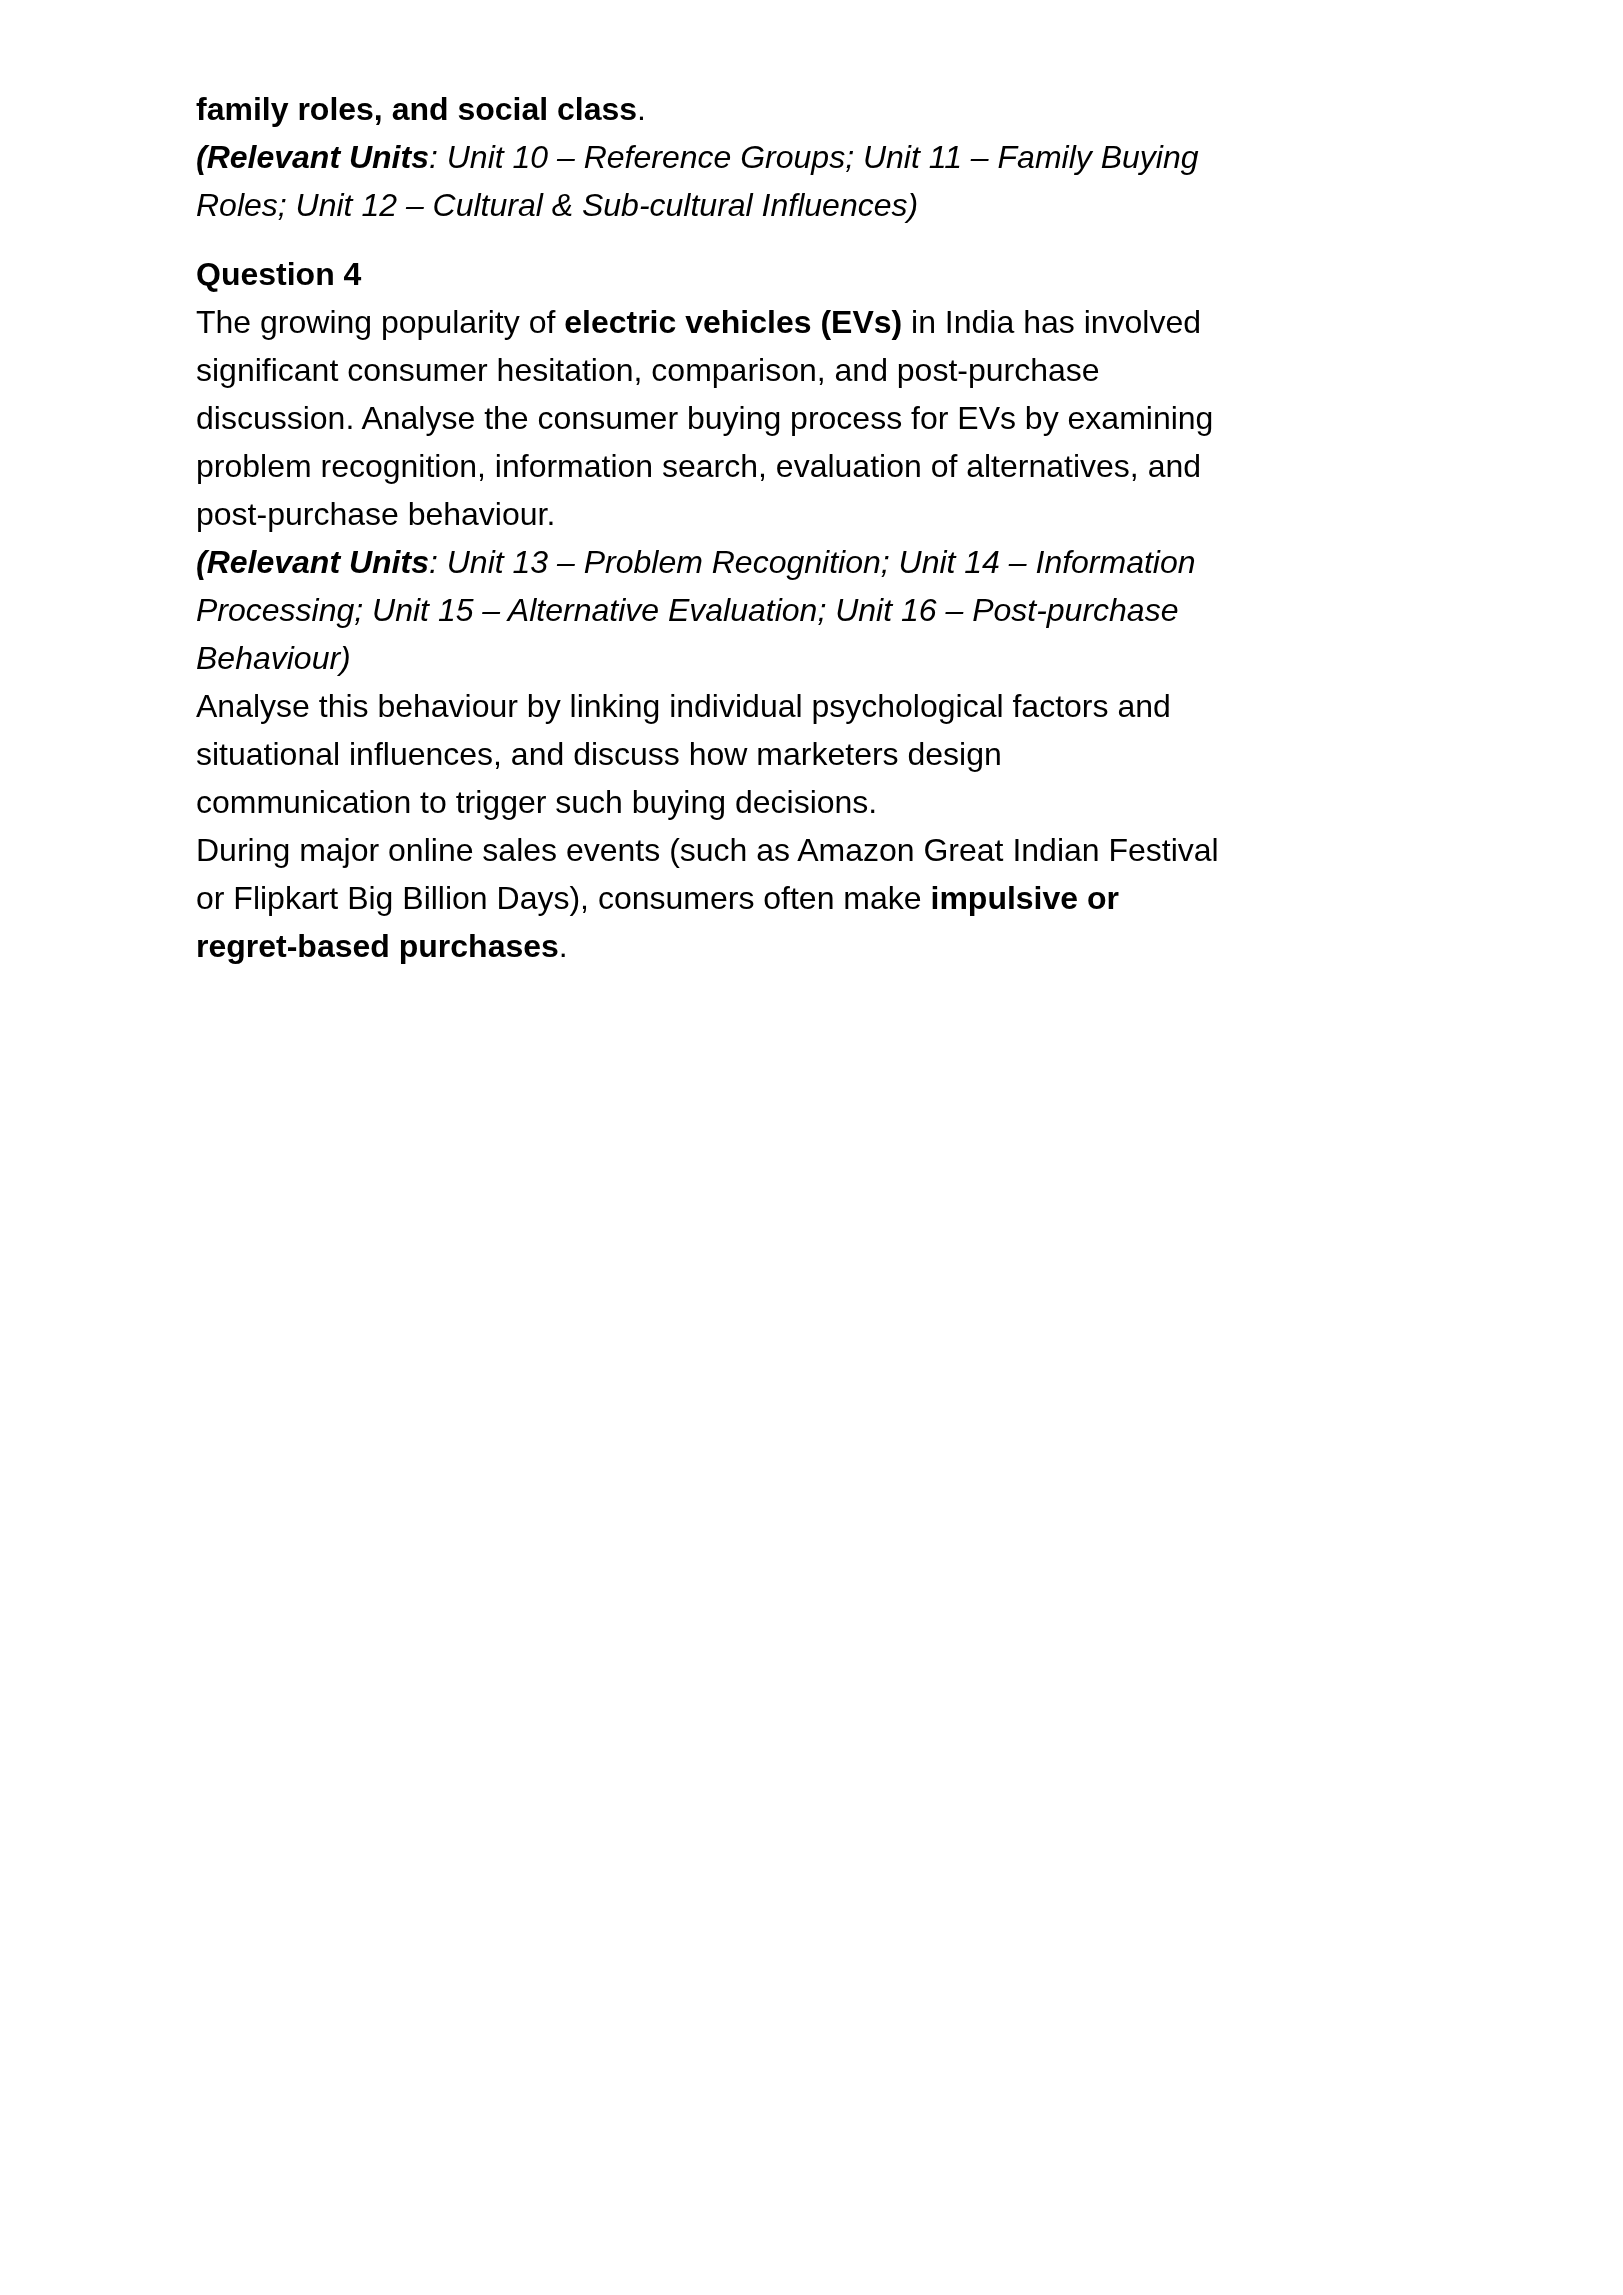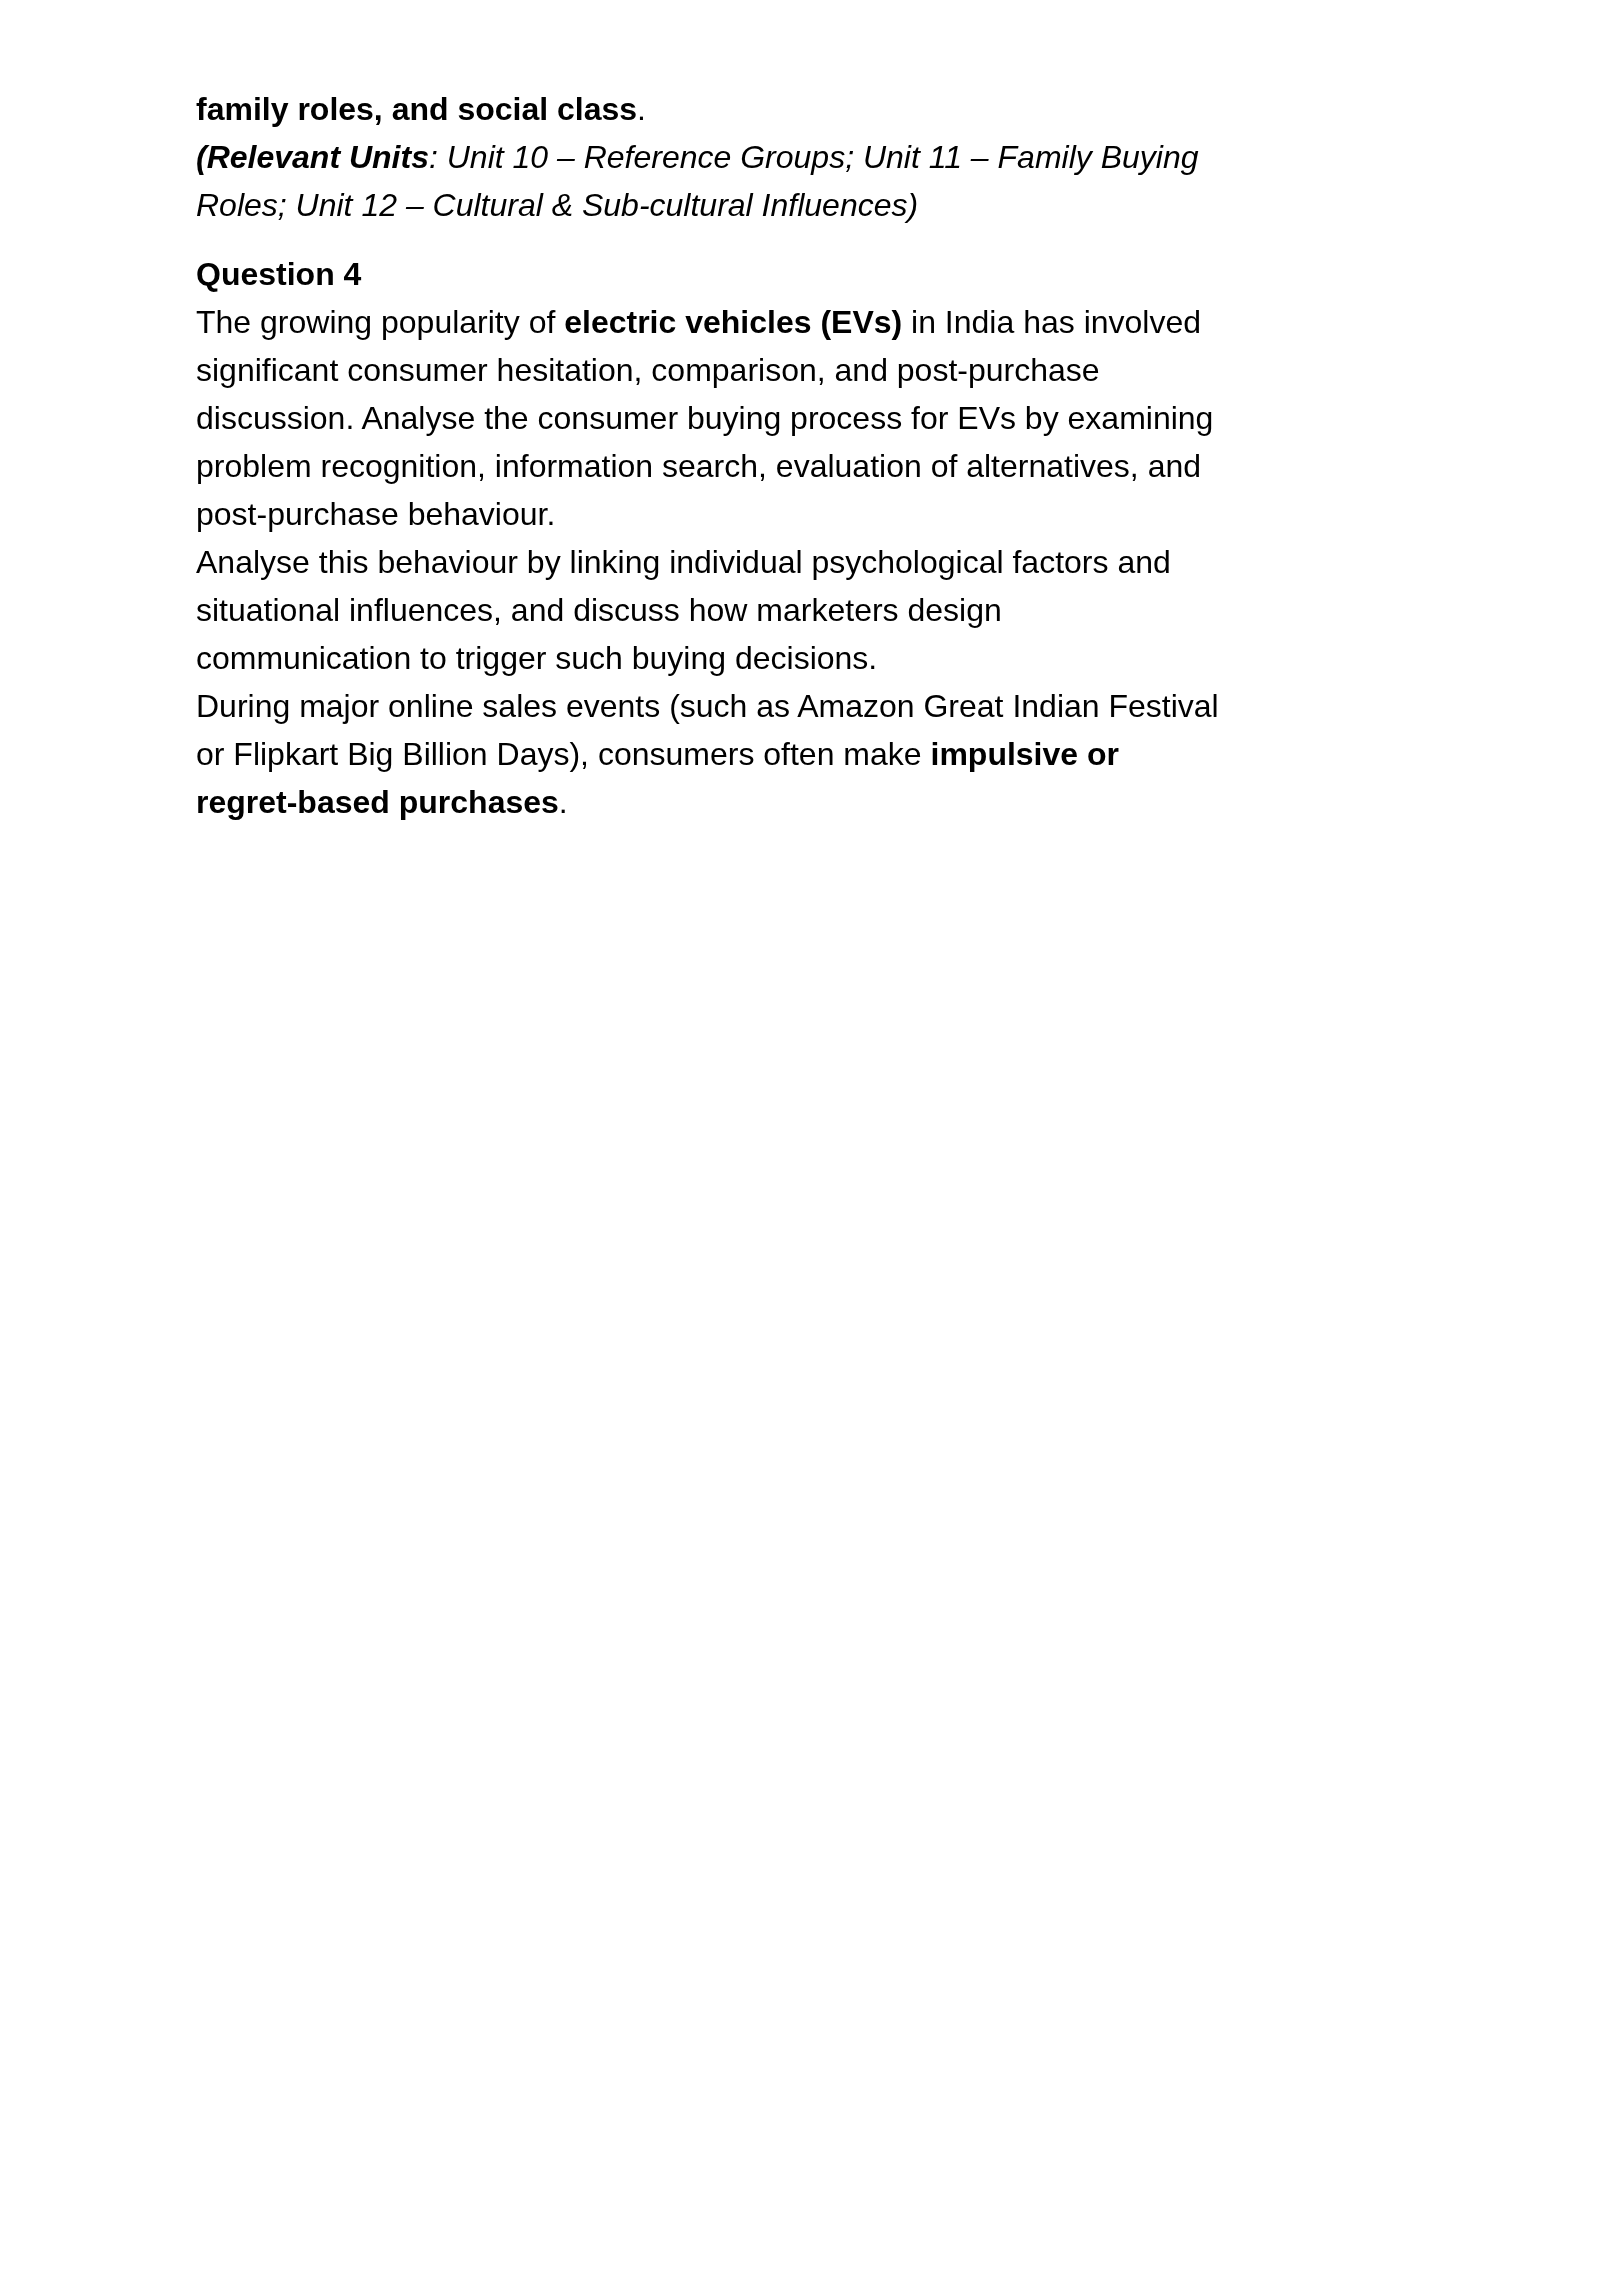--- a/index.html
+++ b/index.html
@@ -40,20 +40,21 @@
 <div class="page">
 
   <p class="para"><span class="b">family roles, and social class</span><span>.</span></p>
 
   <p class="para"><span class="bi">(Relevant Units</span><span class="i">: Unit 10 – Reference Groups; Unit 11 – Family Buying Roles; Unit 12 – Cultural &amp; Sub-cultural Influences)</span></p>
 
   <p class="heading"><span>Question 4</span></p>
 
   <p class="para"><span>The growing popularity of </span><span class="b">electric vehicles (EVs)</span><span> in India has involved significant consumer hesitation, comparison, and post-purchase discussion. Analyse the consumer buying process for EVs by examining problem recognition, information search, evaluation of alternatives, and post-purchase behaviour.</span></p>
 
+  <p class="para"><span class="bi">(Relevant Units</span><span class="i">: Unit 13 – Problem Recognition; Unit 14 – Information Processing; Unit 15 – Alternative Evaluation; Unit 16 – Post-purchase Behaviour)</span></p>
 
 
   <p class="para"><span>Analyse this behaviour by linking individual psychological factors and situational influences, and discuss how marketers design communication to trigger such buying decisions.</span></p>
 
   <p class="para"><span>During major online sales events (such as Amazon Great Indian Festival or Flipkart Big Billion Days), consumers often make </span><span class="b">impulsive or regret-based purchases</span><span>.</span></p>
 
 
 </div>
 
 

